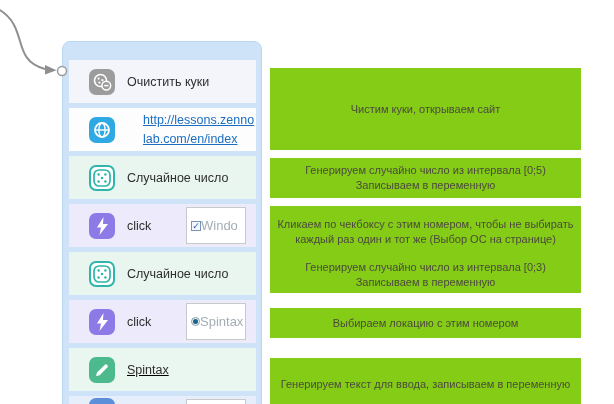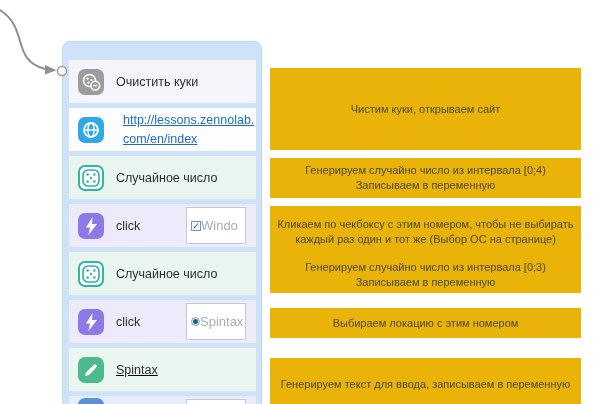--- a/index.html
+++ b/index.html
@@ -12,21 +12,21 @@
     font-family:"Liberation Sans","DejaVu Sans",sans-serif;
   }
 
   
   .group {
     position:absolute; left:62px; top:41px; width:200px; height:380px;
     background:#cfe3f8; border:1px solid #bcd7f1; border-radius:8px;
   }
   .block {
     position:absolute; left:6px; width:187px; height:43px;
-    display:flex; align-items:center; padding-left:9px;
+    display:flex; align-items:center; padding-left:20px;
   }
   .r1 { top:18px;  background:#f3f5fb; }
   .r2 { top:66px;  background:#fdfdfe; }
   .r3 { top:114px; background:#e9f5ef; }
   .r4 { top:162px; background:#edeafb; }
   .r5 { top:210px; background:#e9f5ef; }
   .r6 { top:258px; background:#edeafb; }
   .r7 { top:306px; background:#eaf6f0;text-decoration:underline; }
   .r8 { top:354px; background:#e7eefb; align-items:flex-start; }
 
@@ -39,21 +39,21 @@
   .icon-globe     { background:#2fa9e3; }
   .icon-dice      { background:#ffffff; border:2px solid #2fb5aa; }
   .icon-lightning { background:#8d7ae6; }
   .icon-pencil    { background:#4cba8c; }
   .icon-partial   { background:#5b8fd9; margin-top:2px; }
 
   .blk-label {
     margin-left:12px; font-size:12.5px; color:#2e2e2e; white-space:nowrap;
   }
   .blk-link {
-    margin-left:19px; font-size:12.5px; color:#1b6ec2;
+    margin-left:28px; font-size:12.5px; color:#1b6ec2;
     text-decoration:underline; width:138px; word-break:break-all; line-height:1.45;
   }
 
   
   .thumb {
     position:absolute; left:117px; top:3px; width:60px; height:37px;
     background:#ffffff; border:1px solid #c9c9c9;
     display:flex; align-items:center; padding-left:4px;
     overflow:hidden;
   }
@@ -68,21 +68,21 @@
   .radio {
     width:9px; height:9px; flex:none; border-radius:50%;
     border:1px solid #8fa0ab; background:#e8eef2;
     display:flex; align-items:center; justify-content:center;
   }
   .radio i { display:block; width:5px; height:5px; border-radius:50%; background:#19618f; }
 
   
   .note {
     position:absolute; left:270px; width:311px;
-    background:#eab308; color:#4c4a3d;
+    background:#84cc16; color:#4c4a3d;
     font-size:11px; line-height:1.35; text-align:center;
     display:flex; align-items:center; justify-content:center;
     padding:2px 6px;
   }
   .n1 { top:68px;  height:82px; }
   .n2 { top:158px; height:40px; }
   .n3 { top:206px; height:52px; }
   .n4 { top:257px; height:36px; }
   .n5 { top:308px; height:30px; }
   .n6 { top:358px; height:52px; }
@@ -186,21 +186,21 @@
   </div>
 
   <div class="block r8">
     <span class="icon icon-partial"></span>
     <span class="thumb"></span>
   </div>
 
 </div>
 
 <div class="note n1">Чистим куки, открываем сайт</div>
-<div class="note n2">Генерируем случайно число из интервала [0;4) Записываем в переменную</div>
+<div class="note n2">Генерируем случайно число из интервала [0;5) Записываем в переменную</div>
 <div class="note n3">Кликаем по чекбоксу с этим номером, чтобы не выбирать каждый раз один и тот же (Выбор ОС на странице)</div>
 <div class="note n4">Генерируем случайно число из интервала [0;3) Записываем в переменную</div>
 <div class="note n5">Выбираем локацию с этим номером</div>
 <div class="note n6">Генерируем текст для ввода, записываем в переменную</div>
 
 <svg class="arrow-layer" width="614" height="404" viewBox="0 0 614 404">
   <path d="M -2 9 C 30 27, 10 60, 45 69" fill="none" stroke="#8f8f8f" stroke-width="2"></path>
   <polygon points="45,65 56.5,70.3 45,74.5" fill="#8f8f8f"></polygon>
   <circle cx="62" cy="71" r="4.5" fill="#ffffff" stroke="#9b9b9b" stroke-width="1.5"></circle>
 </svg>

